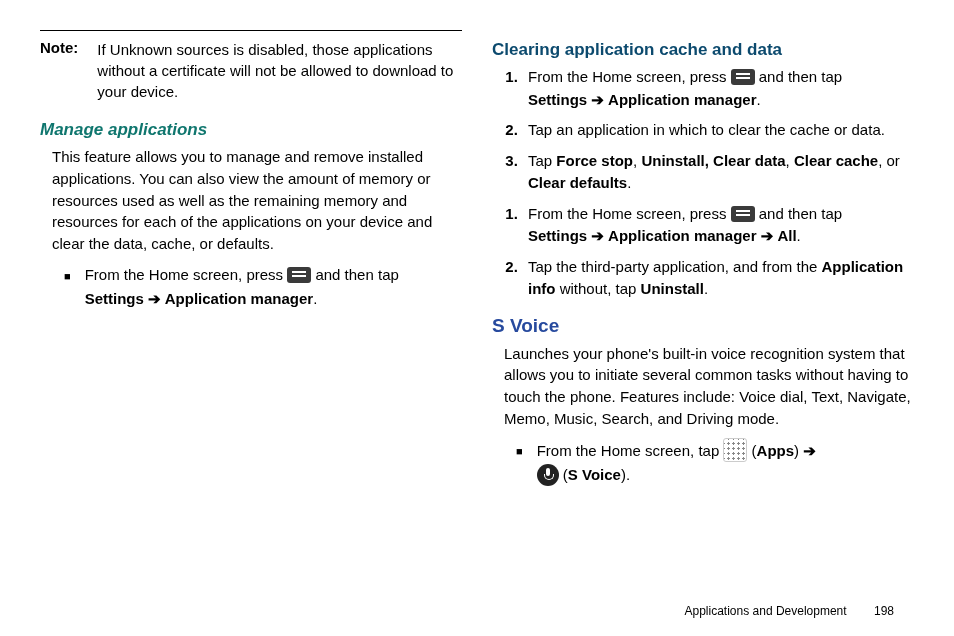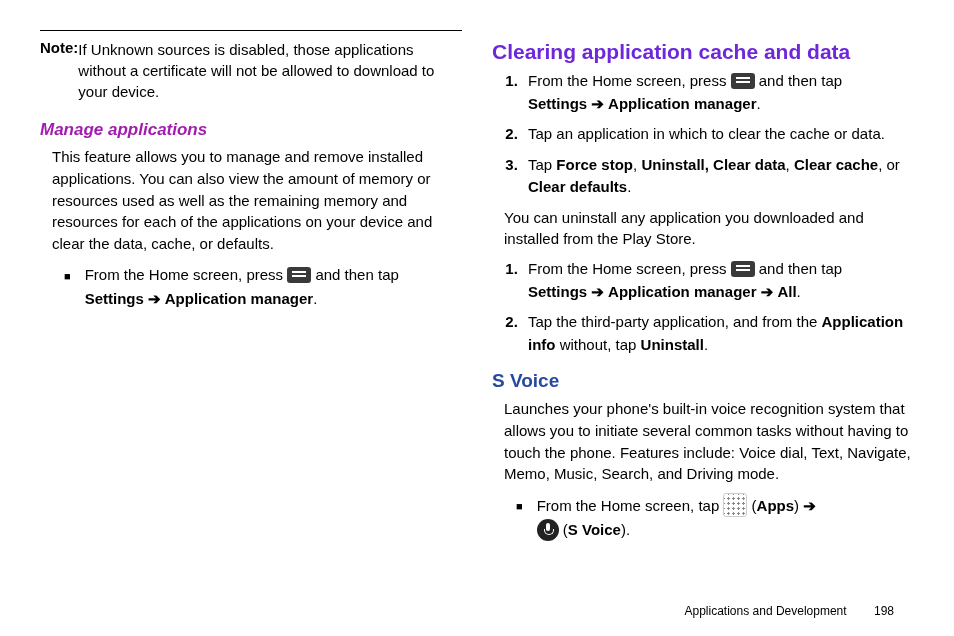--- a/index.html
+++ b/index.html
@@ -25,38 +25,38 @@
   .hr {
     border-top: 1px solid #000;
     margin-bottom: 8px;
   }
   .note-row {
     display: flex;
     margin-bottom: 18px;
   }
   .note-label {
     font-weight: bold;
-    margin-right: 0;
+    margin-right: 19px;
     white-space: nowrap;
     text-align: right;
   }
   .note-text {
     line-height: 1.4;
   }
   .h-blue-italic {
-    color: #a21caf;
+    color: #0f766e;
     font-weight: bold;
     font-style: italic;
     font-size: 17px;
     margin: 10px 0 6px 0;
   }
   .h-blue-bold {
-    color: #6d28d9;
-    font-weight: bold;
-    font-size: 21px;
+    color: #0c4a6e;
+    font-weight: bold;
+    font-size: 17px;
     margin: 10px 0 6px 0;
   }
   .h-blue-section {
     color: #274a9e;
     font-weight: bold;
     font-size: 19px;
     margin: 14px 0 6px 0;
   }
   .body-text {
     line-height: 1.45;
@@ -196,21 +196,20 @@
         <span class="bold">Application manager</span><span>.</span>
       </li>
       <li>Tap an application in which to clear the cache or data.</li>
       <li>
         <span>Tap</span>
         <span class="bold">Force stop</span><span>, </span><span class="bold">Uninstall, Clear data</span><span>, </span><span class="bold">Clear cache</span><span>, or</span>
         <span class="bold">Clear defaults</span><span>.</span>
       </li>
     </ol>
 
-    <p class="body-text">You can uninstall any application you downloaded and installed from the Play Store.</p>
     <ol>
       <li>
         <span>From the Home screen, press</span>
         <span class="icon-menu"></span>
         <span>and then tap</span><br>
         <span class="bold">Settings</span>
         <span class="arrow">➔</span>
         <span class="bold">Application manager</span>
         <span class="arrow">➔</span>
         <span class="bold">All</span><span>.</span>

